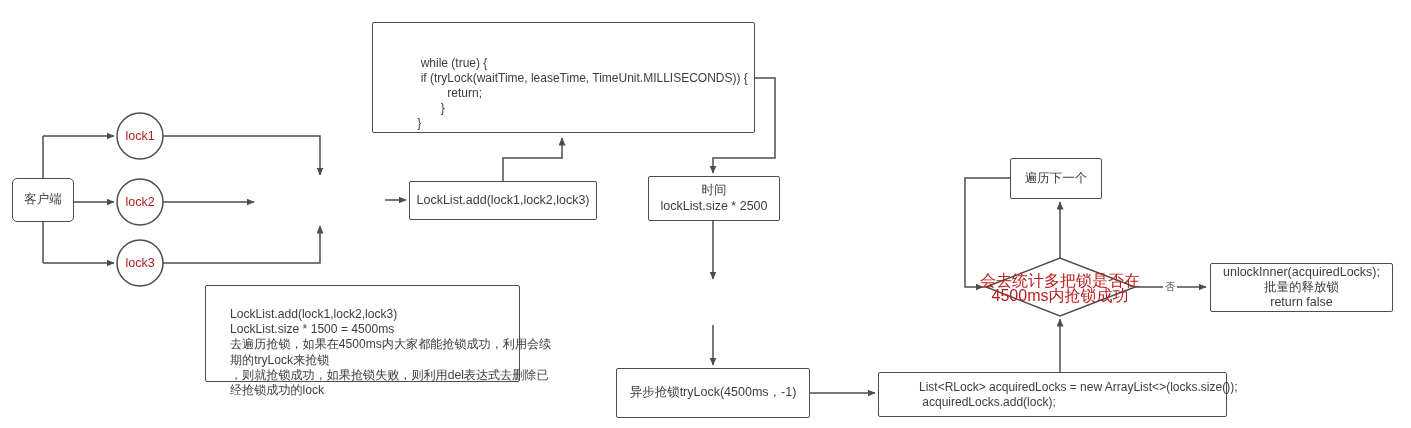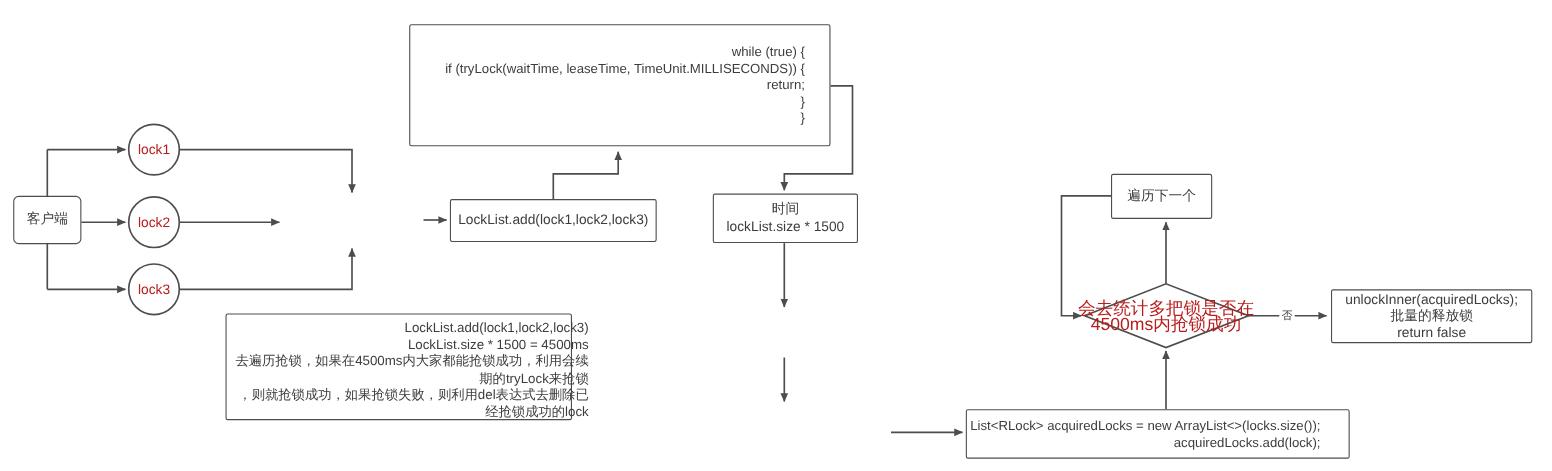--- a/index.html
+++ b/index.html
@@ -18,25 +18,25 @@
     border:1.6px solid #4d4d4d;
     background:#ffffff;
     display:flex;align-items:center;justify-content:center;
     text-align:center;
     font-size:12.5px;line-height:1.22;
     color:#3d3d3d;
     border-radius:2px;
   }
   .rounded{border-radius:5px;text-align:right;}
   .box pre{
-    margin:0;font-family:"Liberation Sans","DejaVu Sans",sans-serif;
-    font-size:12px;line-height:15px;text-align:right;white-space:pre;
+    margin:16px;font-family:"Liberation Sans","DejaVu Sans",sans-serif;
+    font-size:12px;line-height:15px;text-align:left;white-space:pre;
   }
   .code-box{align-items:flex-start;justify-content:flex-start;padding:17px 10px 0 25px;}
-  .left-text{justify-content:flex-start;text-align:left;padding-left:3px;}
+  .left-text{justify-content:flex-start;text-align:left;padding-left:24px;}
   .note-box{align-items:flex-start;justify-content:flex-start;padding:5px 8px;}
   .note-box pre{font-size:12.1px;line-height:15.2px;}
   .multiline{white-space:pre-line;}
   .node-label{
     position:absolute;z-index:2;
     display:flex;align-items:center;justify-content:center;
     text-align:center;font-size:12.5px;color:#b91c1c;
     pointer-events:none;background:transparent;border:none;
   }
   .diamond-label{font-size:16px;line-height:15px;white-space:pre-line;z-index:3;}
@@ -109,23 +109,26 @@
   <div class="node-label" style="left:117px;top:113px;width:46px;height:46px">lock1</div>
   <div class="node-label" style="left:117px;top:179px;width:46px;height:46px">lock2</div>
   <div class="node-label" style="left:117px;top:240px;width:46px;height:46px">lock3</div>
 
 
   <div class="box" style="left:409px;top:181px;width:188px;height:39px">
     <span>LockList.add(lock1,lock2,lock3)</span>
   </div>
 
   <div class="box multiline" style="left:648px;top:176px;width:132px;height:45px">时间
-lockList.size * 1500</div>
+lockList.size * 2500</div>
 
 
+  <div class="box" style="left:616px;top:368px;width:194px;height:50px">
+    <span>异步抢锁tryLock(4500ms，-1)</span>
+  </div>
 
   <div class="box left-text" style="left:878px;top:372px;width:349px;height:45px">
     <pre>List&lt;RLock&gt; acquiredLocks = new ArrayList&lt;&gt;(locks.size());
  acquiredLocks.add(lock);</pre>
   </div>
 
   <div class="node-label diamond-label" style="left:975px;top:272px;width:170px;height:31px">会去统计多把锁是否在
 4500ms内抢锁成功</div>
 
   <div class="box" style="left:1010px;top:158px;width:92px;height:41px">

